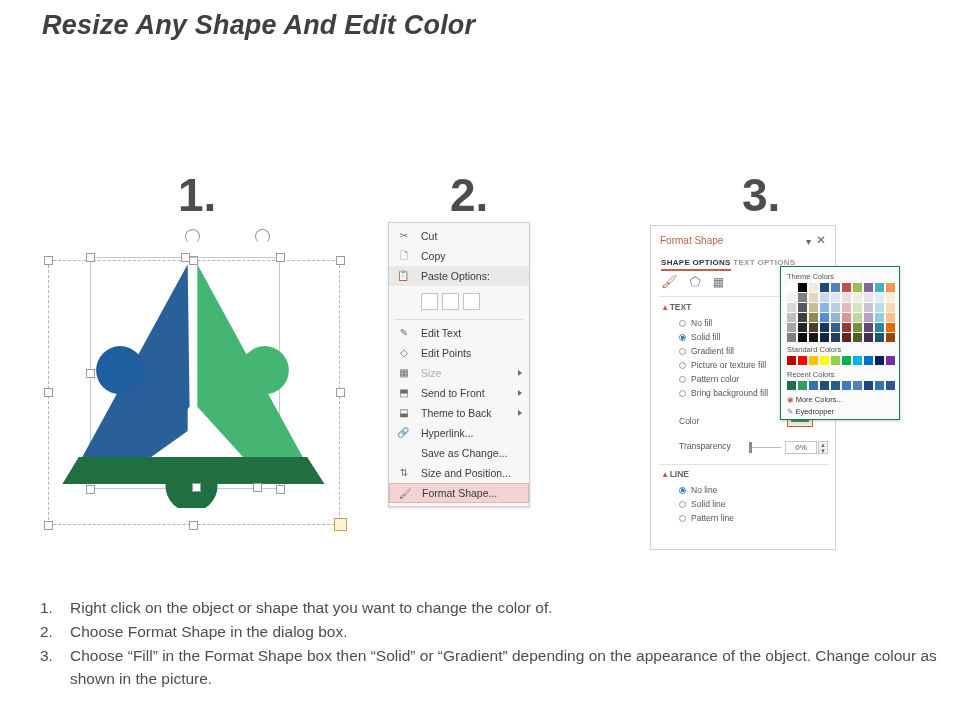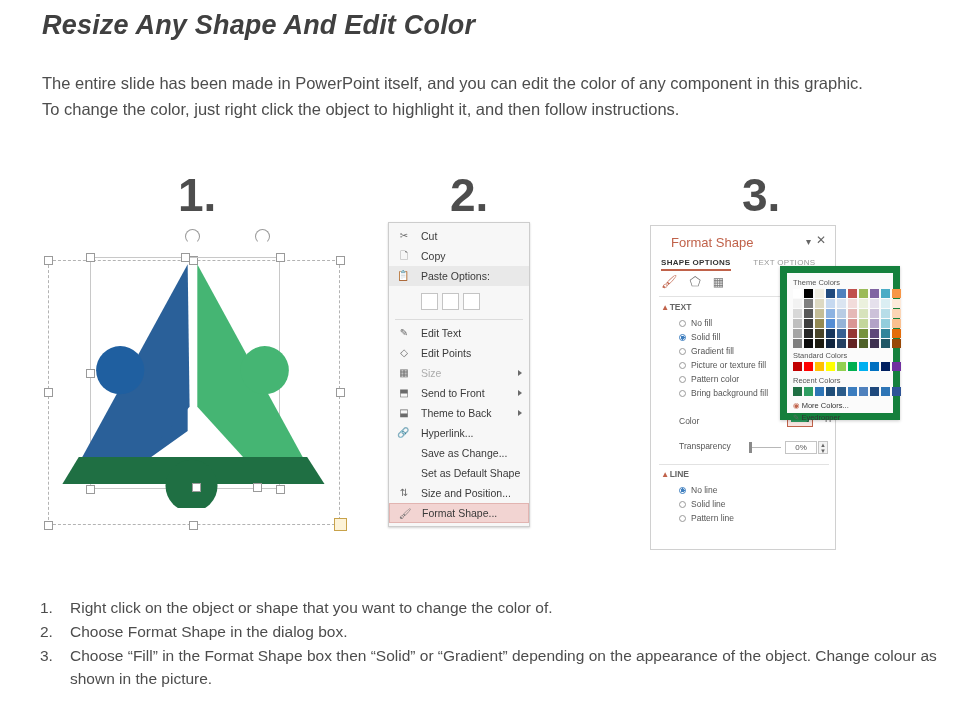--- a/index.html
+++ b/index.html
@@ -87,62 +87,59 @@
     display:inline-block;
   }
   .ctx-hdr { background:#e9e9e9; }
 
   
   .fspane {
     position:absolute; left:650px; top:225px; width:186px; height:325px;
     background:#ffffff; border:1px solid #d0d0d0;
     font-size:9px; color:#555;
   }
-  .fs-title { position:absolute; left:20px; top:9px; font-size:13px; color:#c0624a; }
+  .fs-title { position:absolute; left:9px; top:9px; font-size:10px; color:#c0624a; }
   .fs-min { position:absolute; right:24px; top:10px; font-size:10px; color:#666; }
   .fs-close { position:absolute; right:9px; top:7px; font-size:12px; color:#666; }
   .fs-tabs { position:absolute; left:10px; top:32px; font-size:8px; letter-spacing:.3px; }
   .fs-tab-a { color:#333; font-weight:bold; border-bottom:2px solid #c0624a; padding-bottom:2px; }
-  .fs-tab-b { color:#999; margin-left:20px; }
+  .fs-tab-b { color:#999; margin-left:0;font-weight:bold; }
   .fs-icons { position:absolute; left:10px; top:48px; display:flex; gap:12px; align-items:center; }
   .fs-section { position:absolute; font-size:8.5px; color:#666; font-weight:bold; }
   .radio-row { position:absolute; font-size:8.5px; color:#555; }
   .radio { display:inline-block; width:7px; height:7px; border:1px solid #9a9a9a; border-radius:50%; margin-right:5px; vertical-align:-1px; background:#fff; }
   .radio.on { border-color:#3f7fbf; background:
        radial-gradient(circle, #3f7fbf 0 2px, #fff 2px); }
   .colorbtn { position:absolute; width:26px; height:13px; border:1px solid #c0624a; background:#f7e4e0; }
   .tbox { position:absolute; width:32px; height:13px; border:1px solid #c4c4c4; background:#fff; font-size:8px; text-align:center; line-height:12px; color:#555; }
 
   
   .cdrop {
     position:absolute; left:780px; top:266px; width:120px; height:154px;
-    background:#fbfbfb; border:7px solid #15803d;
+    background:#fbfbfb; border:1px solid #15803d;
     box-shadow:0 1px 3px rgba(0,0,0,0.2); font-size:7.5px; color:#444;
   }
   .cdrop-lbl { position:absolute; left:6px; font-size:7.5px; color:#555; }
   .swatch-grid { position:absolute; display:grid; gap:1px; }
   .sw { width:9px; height:9px; }
   .cdrop-act { position:absolute; left:6px; font-size:7.5px; color:#333; }
 
   
   .steplist { position:absolute; left:40px; top:596px; width:900px; font-size:15.5px; color:#4d4d4d; line-height:23px; }
   .steprow { display:flex; margin-bottom:1px; }
   .stepidx { width:30px; flex:0 0 30px; }
   .steptext { flex:1; }
 </style>
 </head>
 <body>
 
 <div class="slide">
 
   <div class="page-title">Resize Any Shape And Edit Color</div>
 
-  <div class="intro">
-    <p>The entire slide has been made in PowerPoint itself, and you can edit the color of any component in this graphic. To change the color, just right click the object to highlight it, and then follow instructions.</p>
-  </div>
 
   <div class="step-num n1">1.</div>
   <div class="step-num n2">2.</div>
   <div class="step-num n3">3.</div>
 
   <div class="panel1">
 
     <div class="sel-frame"></div>
 
     <div class="handle" style="left:4px;  top:21px;"></div>
@@ -228,24 +225,20 @@
       <span class="ctxicon">⬓</span>
       <span>Theme to Back</span>
     </div>
     <div class="ctxitem">
       <span class="ctxicon">🔗</span>
       <span>Hyperlink...</span>
     </div>
     <div class="ctxitem">
       <span class="ctxicon"></span>
       <span>Save as Change...</span>
-    </div>
-    <div class="ctxitem">
-      <span class="ctxicon"></span>
-      <span>Set as Default Shape</span>
     </div>
     <div class="ctxitem">
       <span class="ctxicon">⇅</span>
       <span>Size and Position...</span>
     </div>
     <div class="ctxitem hl">
       <span class="ctxicon">🖌</span>
       <span>Format Shape...</span>
     </div>
   </div>

